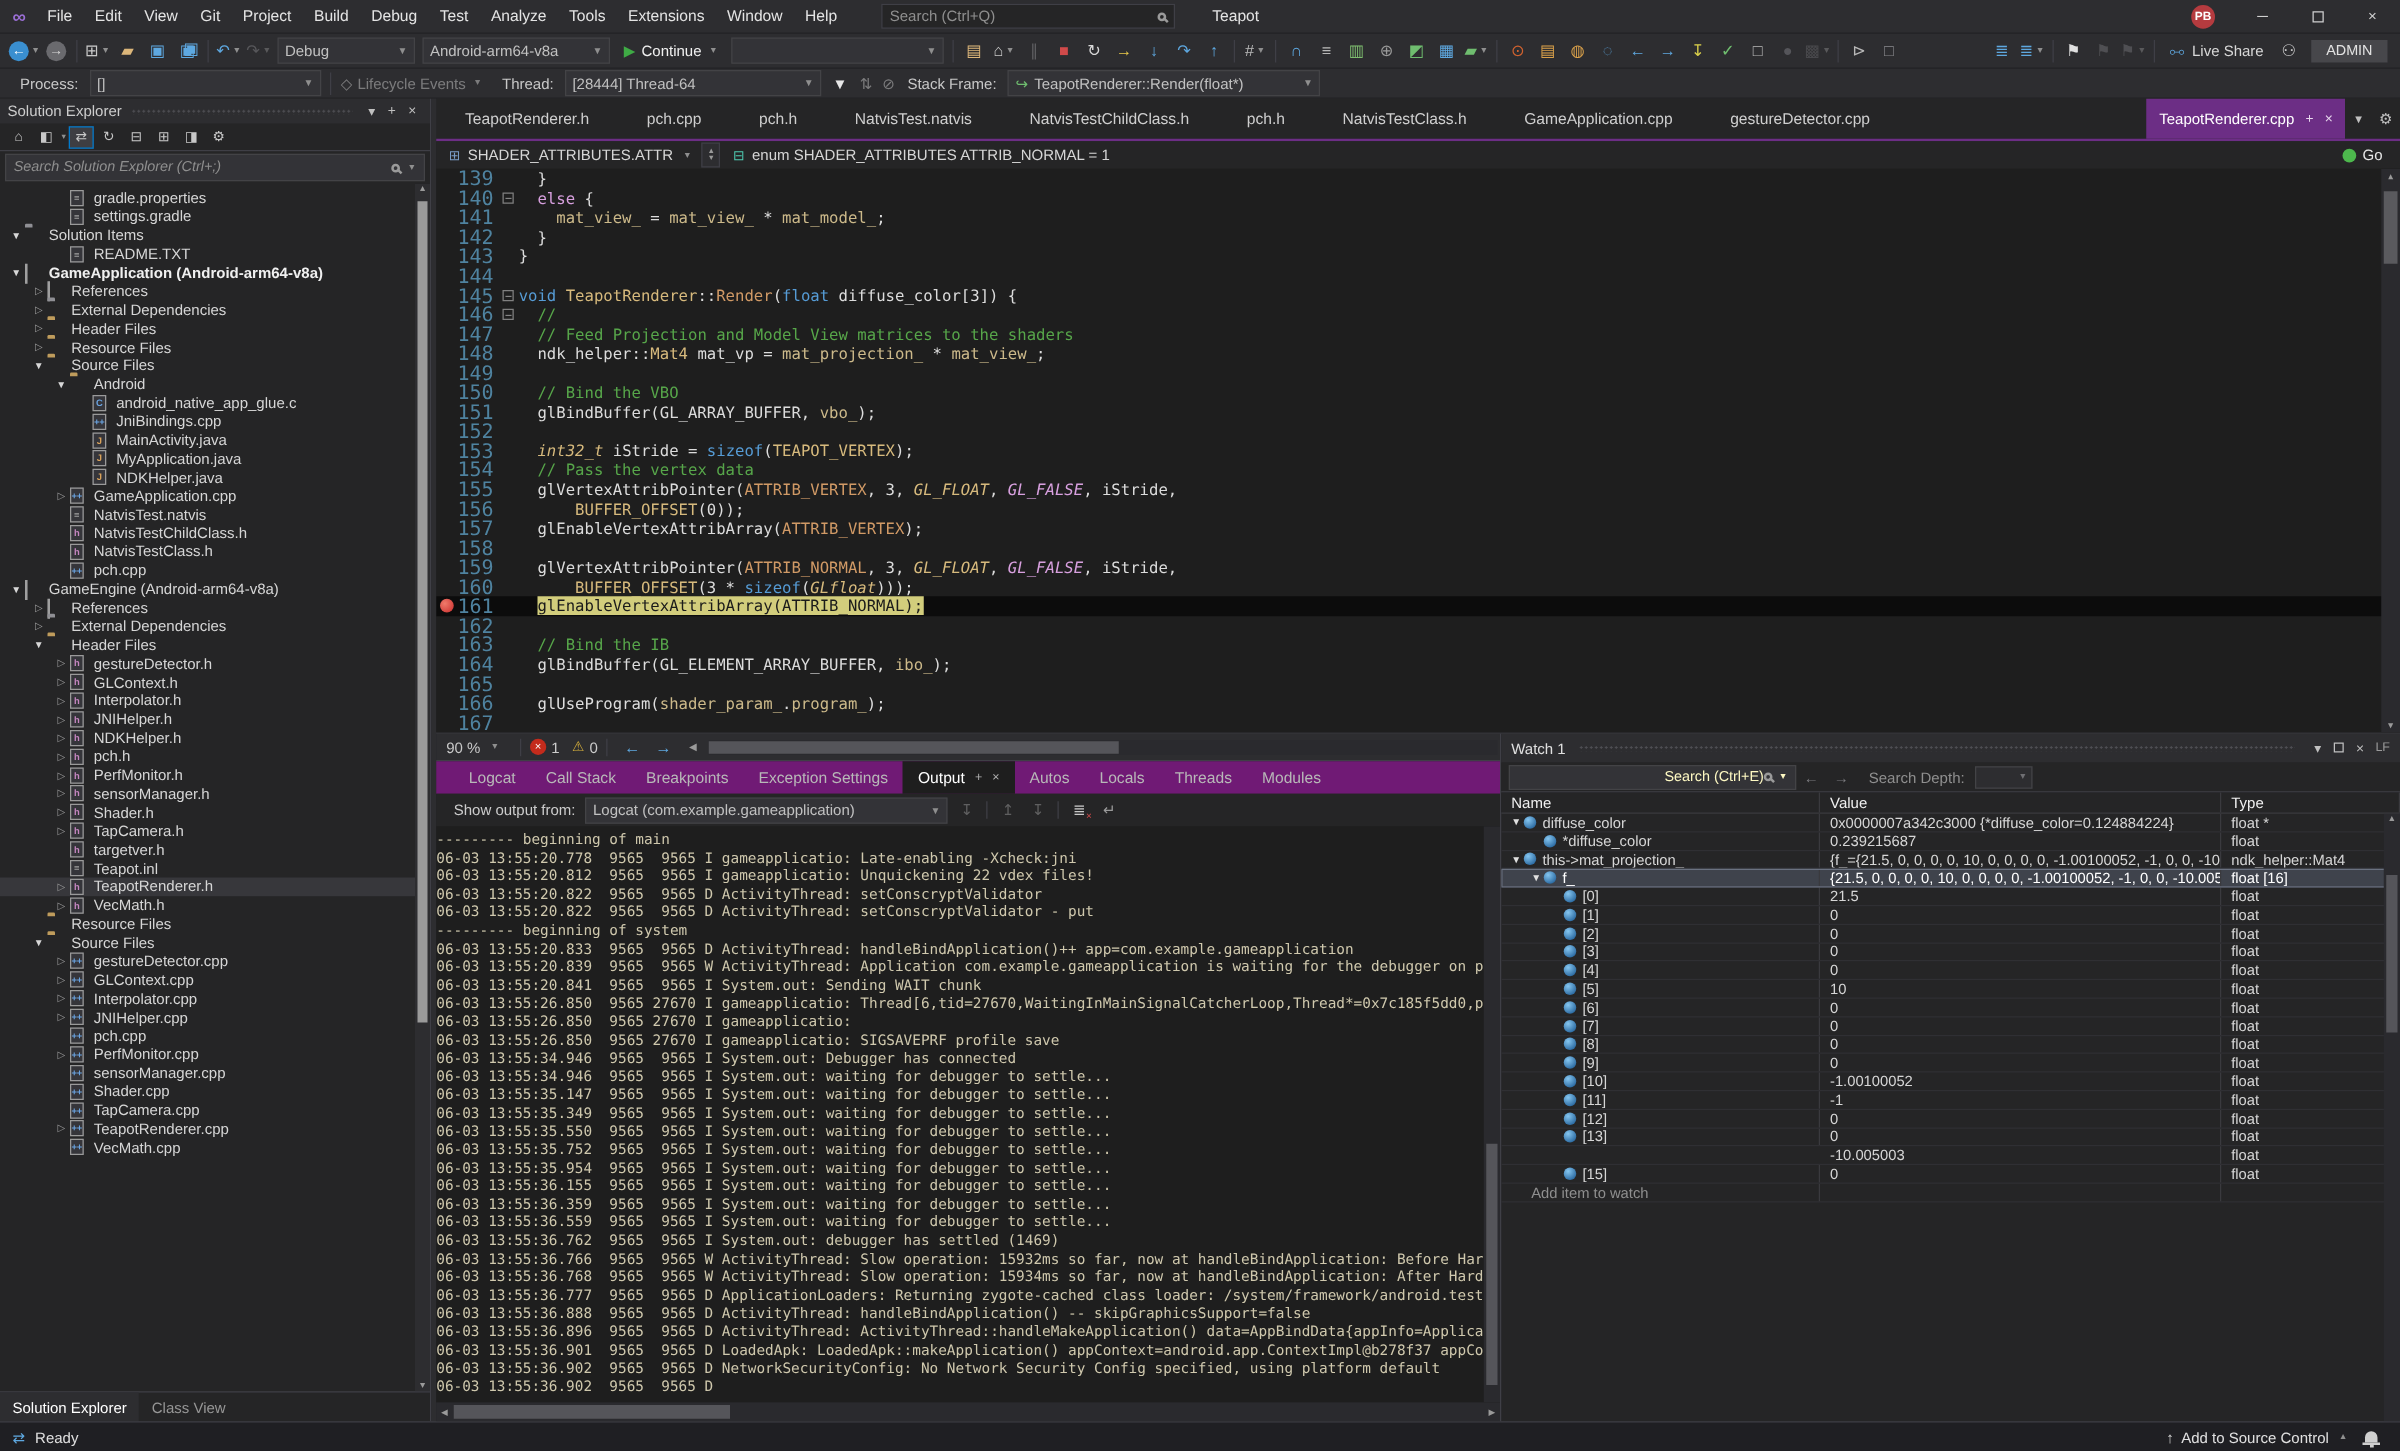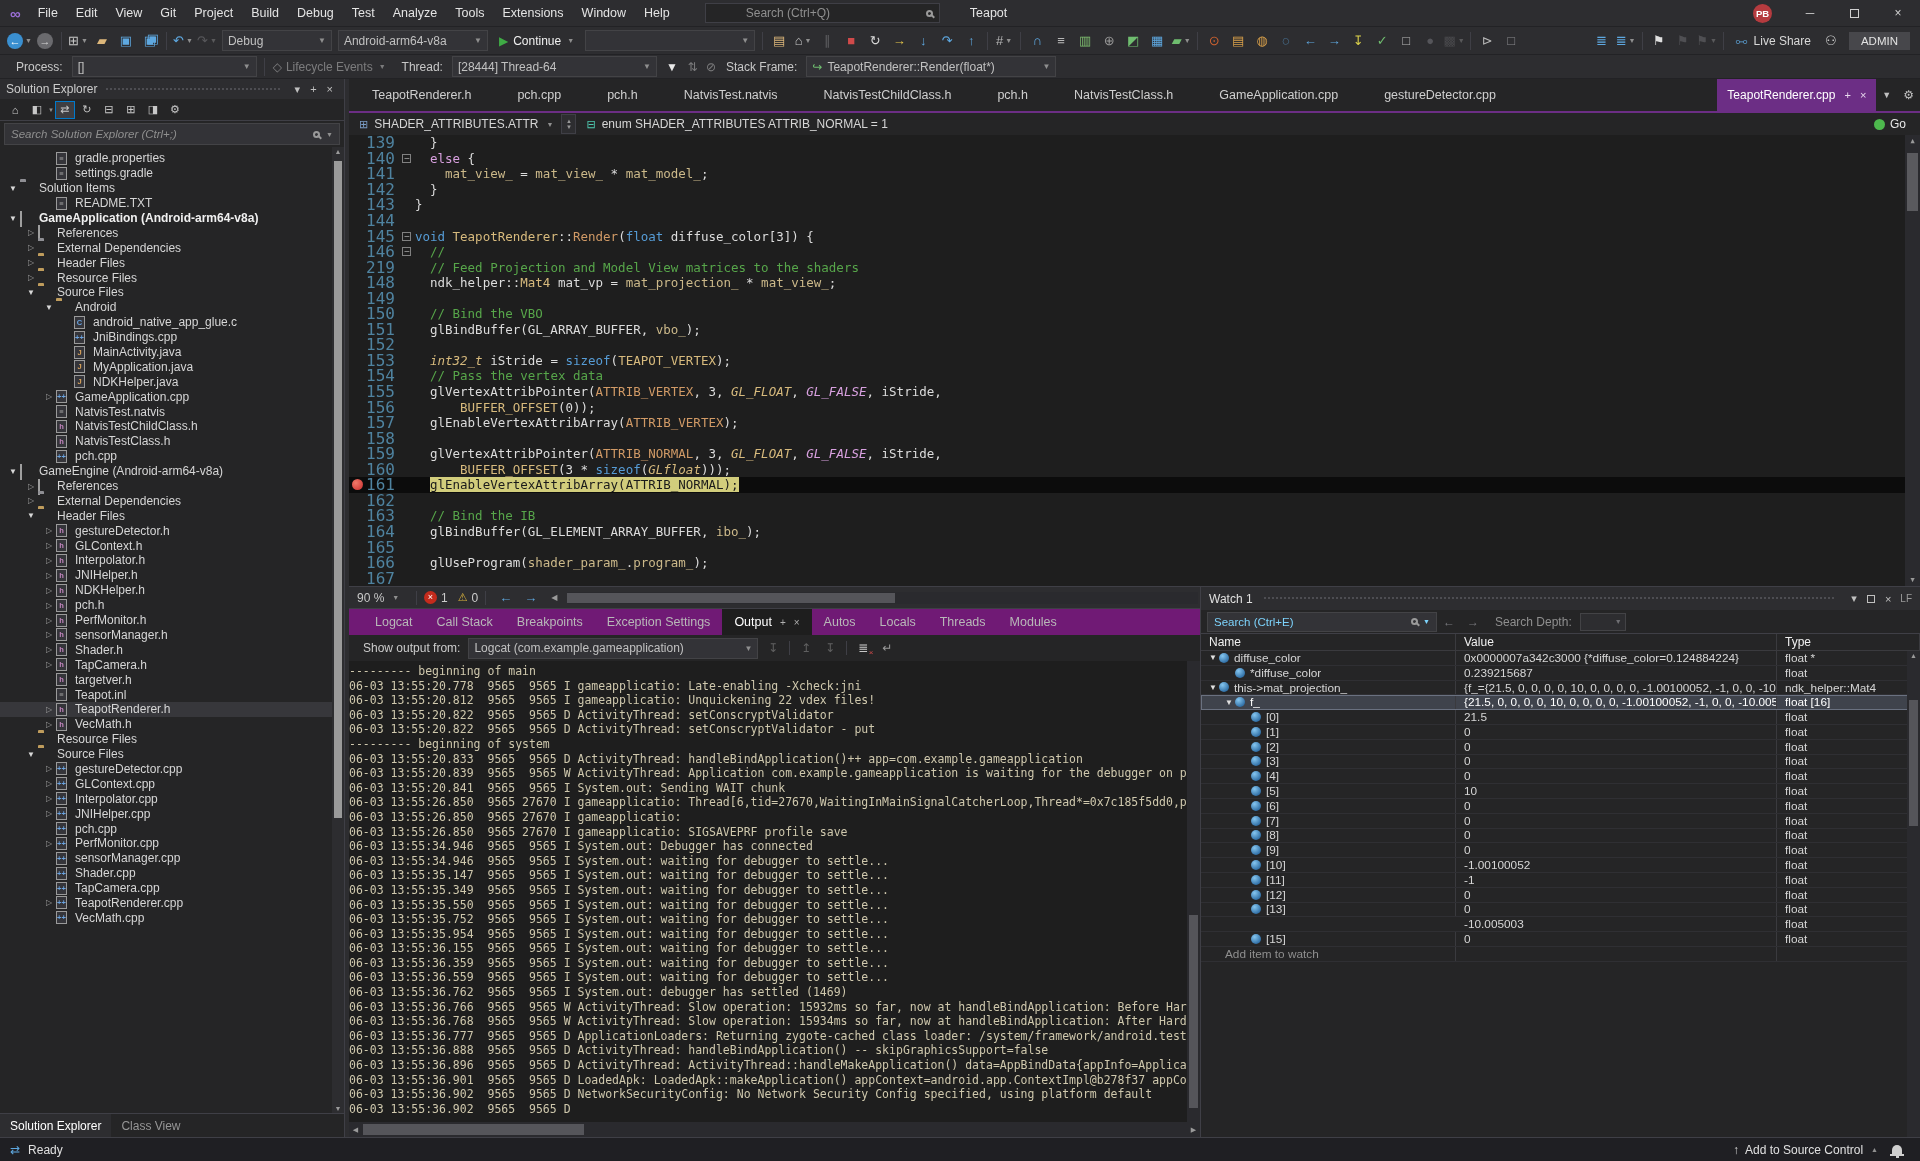--- a/index.html
+++ b/index.html
@@ -8,21 +8,21 @@
         font-family:"Liberation Sans", sans-serif; font-size:12px; overflow:hidden;
         display:flex; flex-direction:column; }
   .row { display:flex; align-items:center; }
 
   
   #titlebar { height:26px; background:#2d2d30; display:flex; align-items:center; flex:0 0 26px; }
   #vslogo { font-size:15px; font-weight:bold; color:#9b6fd6; padding:0 8px 0 10px; }
   .menu-item { padding:0 9px; height:26px; line-height:26px; color:#e4e4e4; font-size:12.5px; }
   #title-search { width:235px; height:20px; margin-left:26px; background:#252526; border:1px solid #3f3f46;
         display:flex; align-items:center; padding:0 6px; color:#8f8f8f; }
-  #title-search span.ph { flex:1;margin-left:34px; }
+  #title-search span.ph { flex:1; }
   .mag { width:7px; height:7px; border:2px solid #9a9a9a; border-radius:50%; position:relative; display:inline-block; }
   .mag::after { content:""; position:absolute; width:5px; height:2px; background:#9a9a9a;
         transform:rotate(45deg); right:-4px; bottom:-2px; }
   #solution-name { margin-left:30px; color:#e4e4e4; font-size:12.5px; }
   #avatar { width:19px; height:19px; border-radius:50%; background:#b53b3f; color:#fff; font-size:9.5px;
         font-weight:bold; text-align:center; line-height:19px; margin-left:auto; margin-right:16px; }
   .winbtn { width:44px; height:26px; display:flex; align-items:center; justify-content:center; color:#d0d0d0; }
   .winbtn .sq { width:9px; height:9px; border:1px solid #d0d0d0; }
 
   
@@ -162,21 +162,21 @@
 
   
   #watchcol { flex:0 0 720px; display:flex; flex-direction:column; background:#252526; border-left:1px solid #3f3f46; }
   #watch-title { height:23px; flex:0 0 23px; display:flex; align-items:center; background:#2d2d30; padding:0 8px; color:#e0e0e0;}
   #watch-title .grip { flex:1; margin:0 10px; height:5px;
       background-image:radial-gradient(#4d4d52 1px, transparent 1px); background-size:4px 4px; }
   #watch-title .ic { padding:0 5px; color:#c0c0c0; font-size:11px; }
   #watch-title .corner { color:#9a9a9a; font-size:10px; margin-left:4px; }
   #watch-search { height:24px; flex:0 0 24px; display:flex; align-items:center; padding:2px 6px; background:#252526; border-bottom:1px solid #3f3f46;}
   #watch-searchbox { width:230px; height:20px; background:#333337; border:1px solid #434346; display:flex; align-items:center;
-                     padding:0 6px; color:#7dd3fc; }
+                     padding:0 6px; color:#fef9c3;text-align:right; }
   #watch-searchbox .ph { flex:1; font-size:11.5px; }
   #watch-search .navarr2 { color:#7a7a7e; font-size:12px; margin:0 6px; }
   #watch-search .dep { color:#8f8f8f; margin-left:10px; }
   #watch-depth { width:46px; height:18px; background:#2d2d30; border:1px solid #434346; margin-left:8px; display:flex; align-items:center;}
   #watch-depth .dd { margin-left:auto; font-size:7px; color:#6f6f73; padding-right:3px;}
   .wgrid-head { height:17px; flex:0 0 17px; display:flex; color:#f0f0f0; border-bottom:1px solid #3a3a3e; background:#252526; }
   .wc { display:flex; align-items:center; padding-left:8px; border-right:1px solid #3a3a3e; overflow:hidden; white-space:nowrap;}
   .wc-name { flex:0 0 255px; } .wc-val { flex:0 0 321px; } .wc-type { flex:1; }
   #watch-rows { flex:1; overflow:hidden; position:relative; }
   .wrow { height:14.8px; display:flex; color:#d6d6d6; border-bottom:1px solid #2f2f33; font-size:11.8px; }
@@ -855,21 +855,21 @@
         <div id="code">
           <div id="code-lines">
               <div class="crow"><span class="bpm"></span><span class="lnum">139</span><span class="fcol"></span><span class="ctext"><span class="w">  }</span></span></div>
               <div class="crow"><span class="bpm"></span><span class="lnum">140</span><span class="fcol"><span class="foldbox">–</span></span><span class="ctext"><span class="w">  </span><span class="c">else</span><span class="w"> {</span></span></div>
               <div class="crow"><span class="bpm"></span><span class="lnum">141</span><span class="fcol"></span><span class="ctext"><span class="w">    </span><span class="f">mat_view_</span><span class="w"> = </span><span class="f">mat_view_</span><span class="w"> * </span><span class="f">mat_model_</span><span class="w">;</span></span></div>
               <div class="crow"><span class="bpm"></span><span class="lnum">142</span><span class="fcol"></span><span class="ctext"><span class="w">  }</span></span></div>
               <div class="crow"><span class="bpm"></span><span class="lnum">143</span><span class="fcol"></span><span class="ctext"><span class="w">}</span></span></div>
               <div class="crow"><span class="bpm"></span><span class="lnum">144</span><span class="fcol"></span><span class="ctext"></span></div>
               <div class="crow"><span class="bpm"></span><span class="lnum">145</span><span class="fcol"><span class="foldbox">–</span></span><span class="ctext"><span class="k">void</span><span class="w"> </span><span class="g">TeapotRenderer</span><span class="w">::</span><span class="e">Render</span><span class="w">(</span><span class="k">float</span><span class="w"> diffuse_color[3]) {</span></span></div>
               <div class="crow"><span class="bpm"></span><span class="lnum">146</span><span class="fcol"><span class="foldbox">–</span></span><span class="ctext"><span class="w">  </span><span class="m">//</span></span></div>
-              <div class="crow"><span class="bpm"></span><span class="lnum">219</span><span class="fcol"></span><span class="ctext"><span class="w">  </span><span class="m">// Feed Projection and Model View matrices to the shaders</span></span></div>
+              <div class="crow"><span class="bpm"></span><span class="lnum">147</span><span class="fcol"></span><span class="ctext"><span class="w">  </span><span class="m">// Feed Projection and Model View matrices to the shaders</span></span></div>
               <div class="crow"><span class="bpm"></span><span class="lnum">148</span><span class="fcol"></span><span class="ctext"><span class="w">  ndk_helper::</span><span class="g">Mat4</span><span class="w"> mat_vp = </span><span class="f">mat_projection_</span><span class="w"> * </span><span class="f">mat_view_</span><span class="w">;</span></span></div>
               <div class="crow"><span class="bpm"></span><span class="lnum">149</span><span class="fcol"></span><span class="ctext"></span></div>
               <div class="crow"><span class="bpm"></span><span class="lnum">150</span><span class="fcol"></span><span class="ctext"><span class="w">  </span><span class="m">// Bind the VBO</span></span></div>
               <div class="crow"><span class="bpm"></span><span class="lnum">151</span><span class="fcol"></span><span class="ctext"><span class="w">  glBindBuffer(GL_ARRAY_BUFFER, </span><span class="f">vbo_</span><span class="w">);</span></span></div>
               <div class="crow"><span class="bpm"></span><span class="lnum">152</span><span class="fcol"></span><span class="ctext"></span></div>
               <div class="crow"><span class="bpm"></span><span class="lnum">153</span><span class="fcol"></span><span class="ctext"><span class="w">  </span><span class="gi">int32_t</span><span class="w"> iStride = </span><span class="k">sizeof</span><span class="w">(</span><span class="g">TEAPOT_VERTEX</span><span class="w">);</span></span></div>
               <div class="crow"><span class="bpm"></span><span class="lnum">154</span><span class="fcol"></span><span class="ctext"><span class="w">  </span><span class="m">// Pass the vertex data</span></span></div>
               <div class="crow"><span class="bpm"></span><span class="lnum">155</span><span class="fcol"></span><span class="ctext"><span class="w">  glVertexAttribPointer(</span><span class="e">ATTRIB_VERTEX</span><span class="w">, 3, </span><span class="gi">GL_FLOAT</span><span class="w">, </span><span class="pi">GL_FALSE</span><span class="w">, iStride,</span></span></div>
               <div class="crow"><span class="bpm"></span><span class="lnum">156</span><span class="fcol"></span><span class="ctext"><span class="w">      </span><span class="g">BUFFER_OFFSET</span><span class="w">(0));</span></span></div>
               <div class="crow"><span class="bpm"></span><span class="lnum">157</span><span class="fcol"></span><span class="ctext"><span class="w">  glEnableVertexAttribArray(</span><span class="e">ATTRIB_VERTEX</span><span class="w">);</span></span></div>

